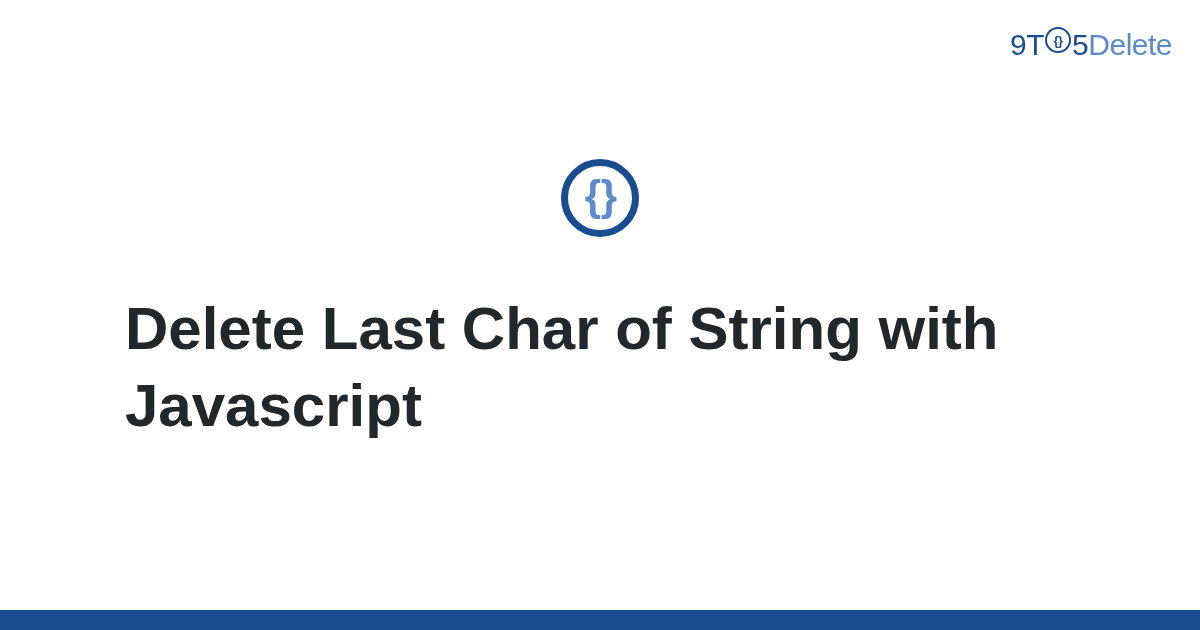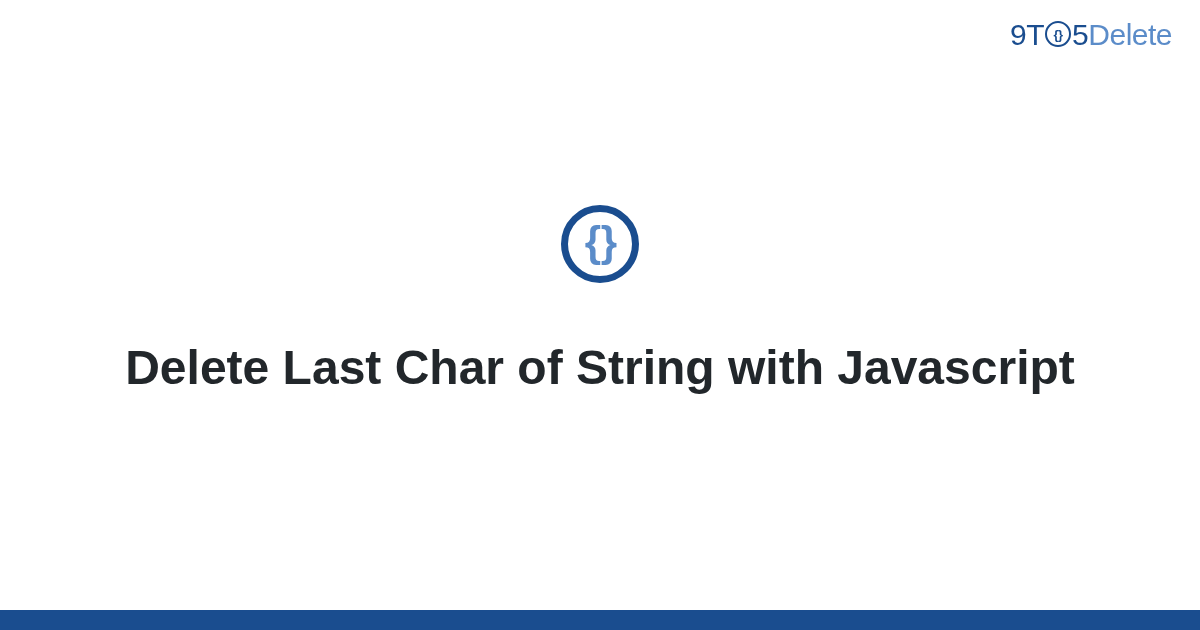--- a/index.html
+++ b/index.html
@@ -10,27 +10,27 @@
     body {
       width: 1200px;
       height: 630px;
       background: #ffffff;
       font-family: -apple-system, BlinkMacSystemFont, "Segoe UI", Helvetica, Arial, sans-serif;
       position: relative;
       overflow: hidden;
     }
     .logo {
       position: absolute;
-      top: 18px;
+      top: 28px;
       right: 28px;
       font-size: 30px;
       font-weight: 400;
       letter-spacing: -0.5px;
       display: flex;
-      align-items: center;
+      align-items: flex-start;
     }
     .logo-9t {
       color: #1a4d8f;
       font-weight: 500;
     }
     .logo-o {
       display: inline-flex;
       align-items: center;
       justify-content: center;
       width: 26px;
@@ -79,24 +79,24 @@
       font-size: 42px;
       font-weight: 700;
       color: #5b8cc9;
       letter-spacing: -6px;
       line-height: 1;
       position: relative;
       top: -2px;
       left: -2px;
     }
     .title {
-      font-size: 48px;
+      font-size: 60px;
       font-weight: 700;
       color: #22272b;
-      text-align: center;
+      text-align: left;
       line-height: 1.28;
       max-width: 950px;
     }
     .footer-bar {
       position: absolute;
       bottom: 0;
       left: 0;
       width: 100%;
       height: 20px;
       background: #1a4d8f;

